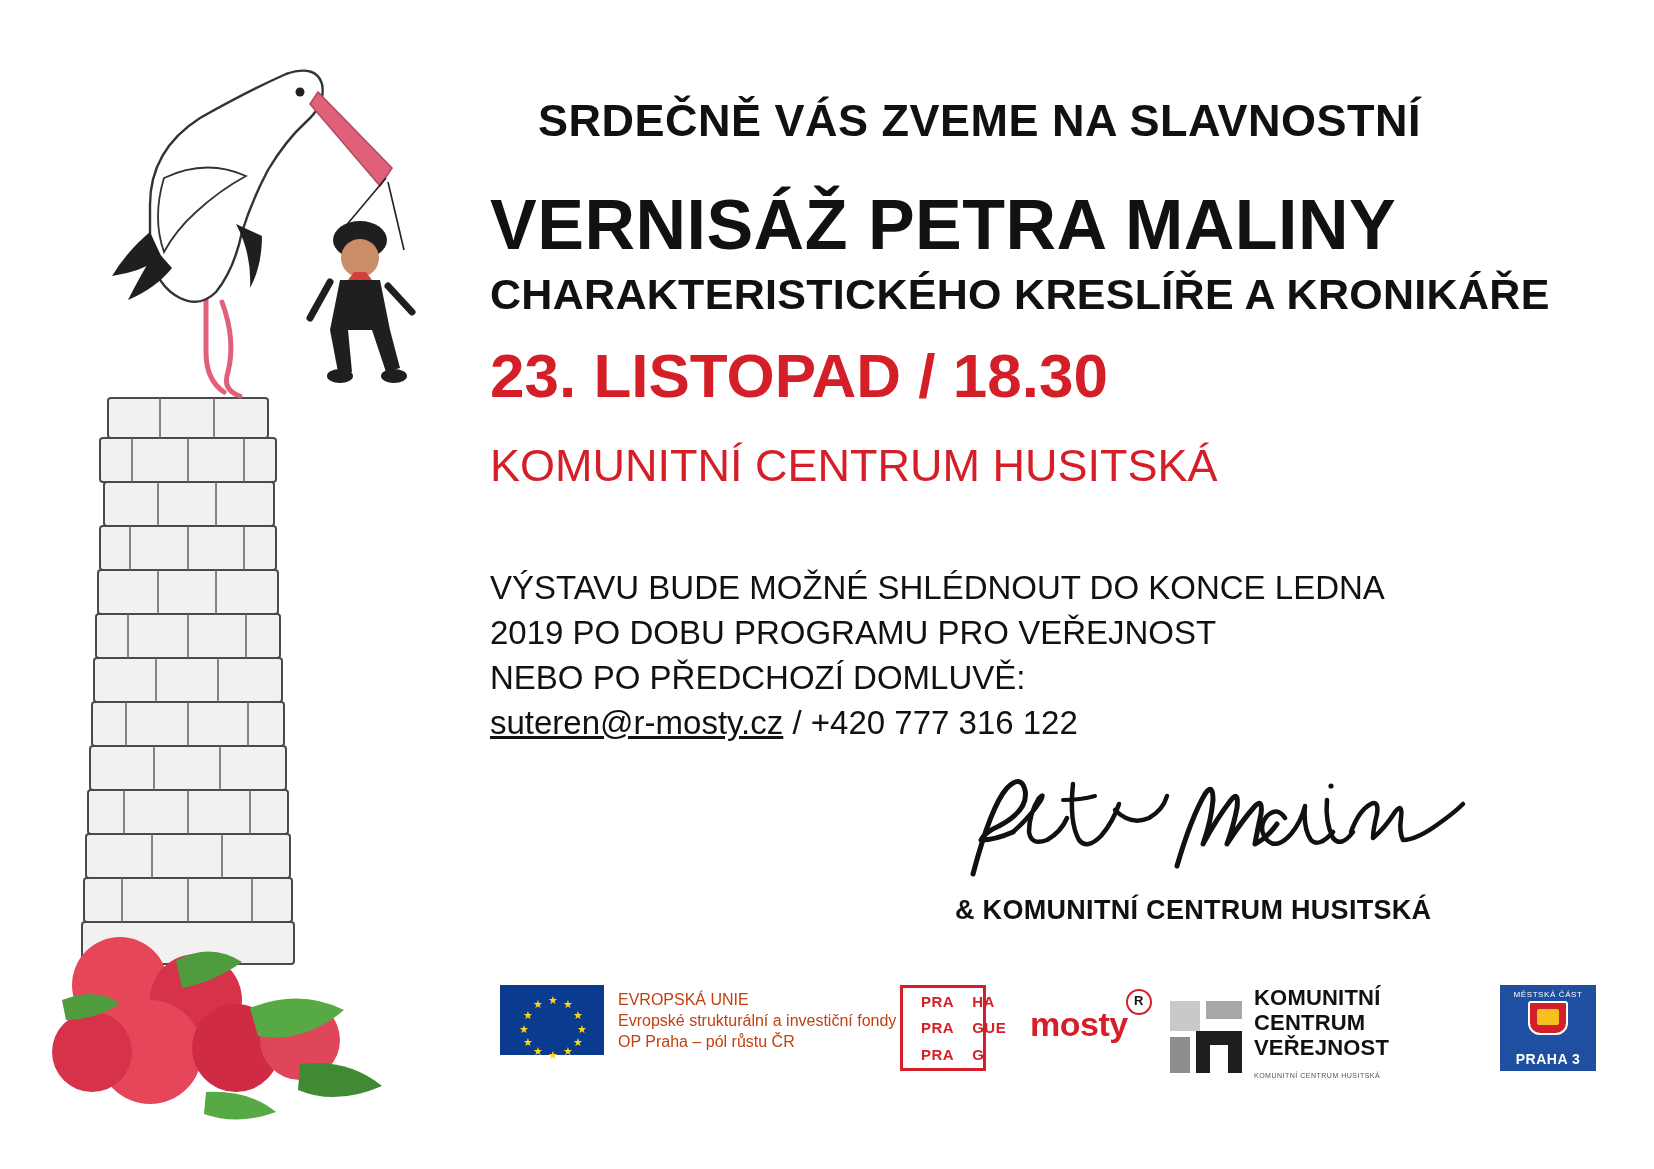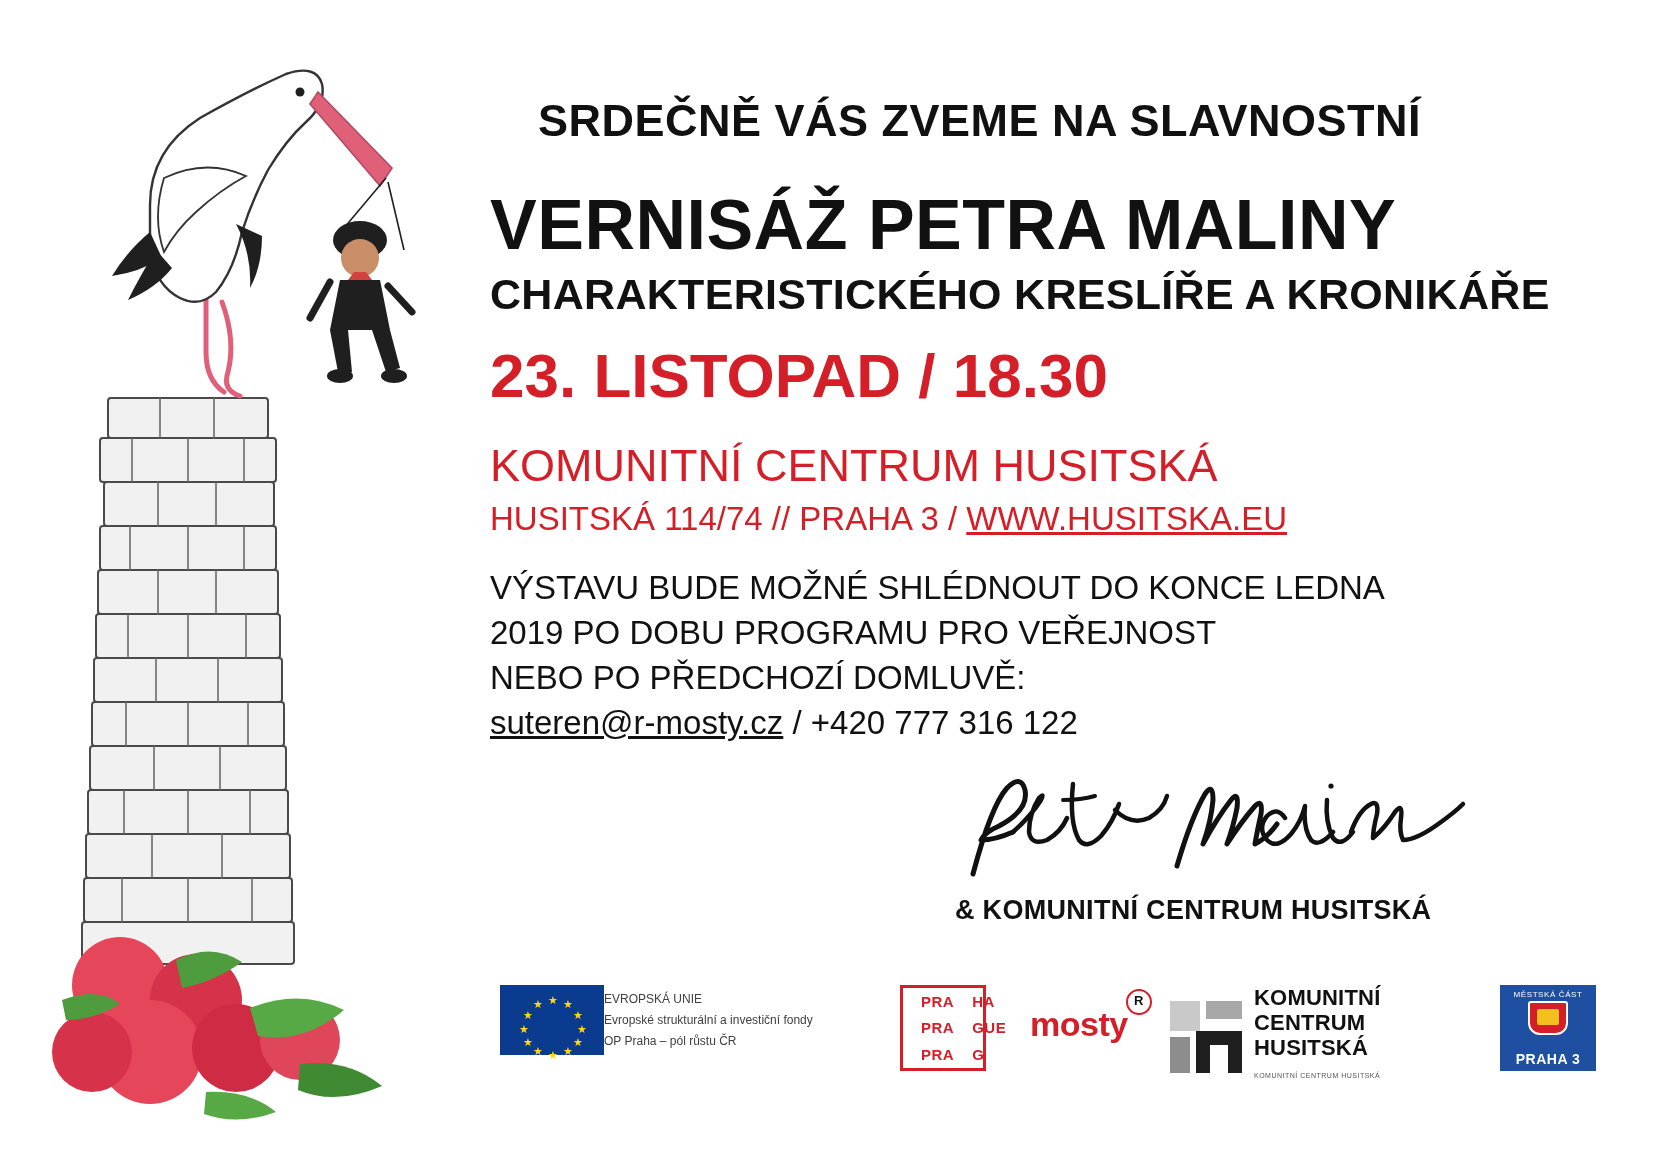--- a/index.html
+++ b/index.html
@@ -147,23 +147,24 @@
     position: relative;
     flex: none;
   }
   .eu-star {
     position: absolute;
     color: #ffd617;
     font-size: 11px;
     line-height: 11px;
   }
   .eu-text {
-    font-size: 12px;
+    margin-left: 14px;
+    font-size: 16px;
     line-height: 21px;
-    color: #404040;
+    color: #c2410c;
     white-space: nowrap;
   }
   .eu-text .eu-title { font-weight: 400; }
 
   .prague-logo { left: 400px; }
   .prague-box {
     width: 86px; height: 86px;
     border: 3px solid #d51f28;
     box-sizing: border-box;
     display: grid;
@@ -356,23 +357,20 @@
   <div class="line-invite">SRDEČNĚ VÁS ZVEME NA SLAVNOSTNÍ</div>
 
   <div class="line-title">VERNISÁŽ PETRA MALINY</div>
 
   <div class="line-subtitle">CHARAKTERISTICKÉHO KRESLÍŘE A KRONIKÁŘE</div>
 
   <div class="line-date">23. LISTOPAD / 18.30</div>
 
   <div class="line-venue">KOMUNITNÍ CENTRUM HUSITSKÁ</div>
 
-  <div class="line-address">
-    <span>HUSITSKÁ 114/74 // PRAHA 3 / </span><span class="url">WWW.HUSITSKA.EU</span>
-  </div>
 
   <div class="note">
     <div>VÝSTAVU BUDE MOŽNÉ SHLÉDNOUT DO KONCE LEDNA</div>
     <div>2019 PO DOBU PROGRAMU PRO VEŘEJNOST</div>
     <div>NEBO PO PŘEDCHOZÍ DOMLUVĚ:</div>
     <div>
       <span class="contact-mail">suteren@r-mosty.cz</span><span> / </span><span>+420 777 316 122</span>
     </div>
   </div>
 
@@ -445,21 +443,21 @@
     <div class="kch-mark">
       <i style="left:0;  top:0;  width:30px; height:30px; background:#c9c9c9;"></i>
       <i style="left:36px;top:0;  width:36px; height:18px; background:#a8a8a8;"></i>
       <i style="left:0;  top:36px;width:20px; height:36px; background:#8d8d8d;"></i>
       <i style="left:26px;top:30px;width:46px; height:42px; background:#1f1f1f;"></i>
       <i style="left:40px;top:44px;width:18px; height:28px; background:#ffffff;"></i>
     </div>
     <div class="kch-text">
       <div>KOMUNITNÍ</div>
       <div>CENTRUM</div>
-      <div>HUSITSKÁ</div>
+      <div>VEŘEJNOST</div>
       <div class="kch-sub">KOMUNITNÍ CENTRUM HUSITSKÁ</div>
     </div>
   </div>
 
   <div class="logo p3-logo">
     <div class="p3-box">
       <div class="p3-top">MĚSTSKÁ ČÁST</div>
       <div class="p3-shield">
           <b></b>
         </div>

